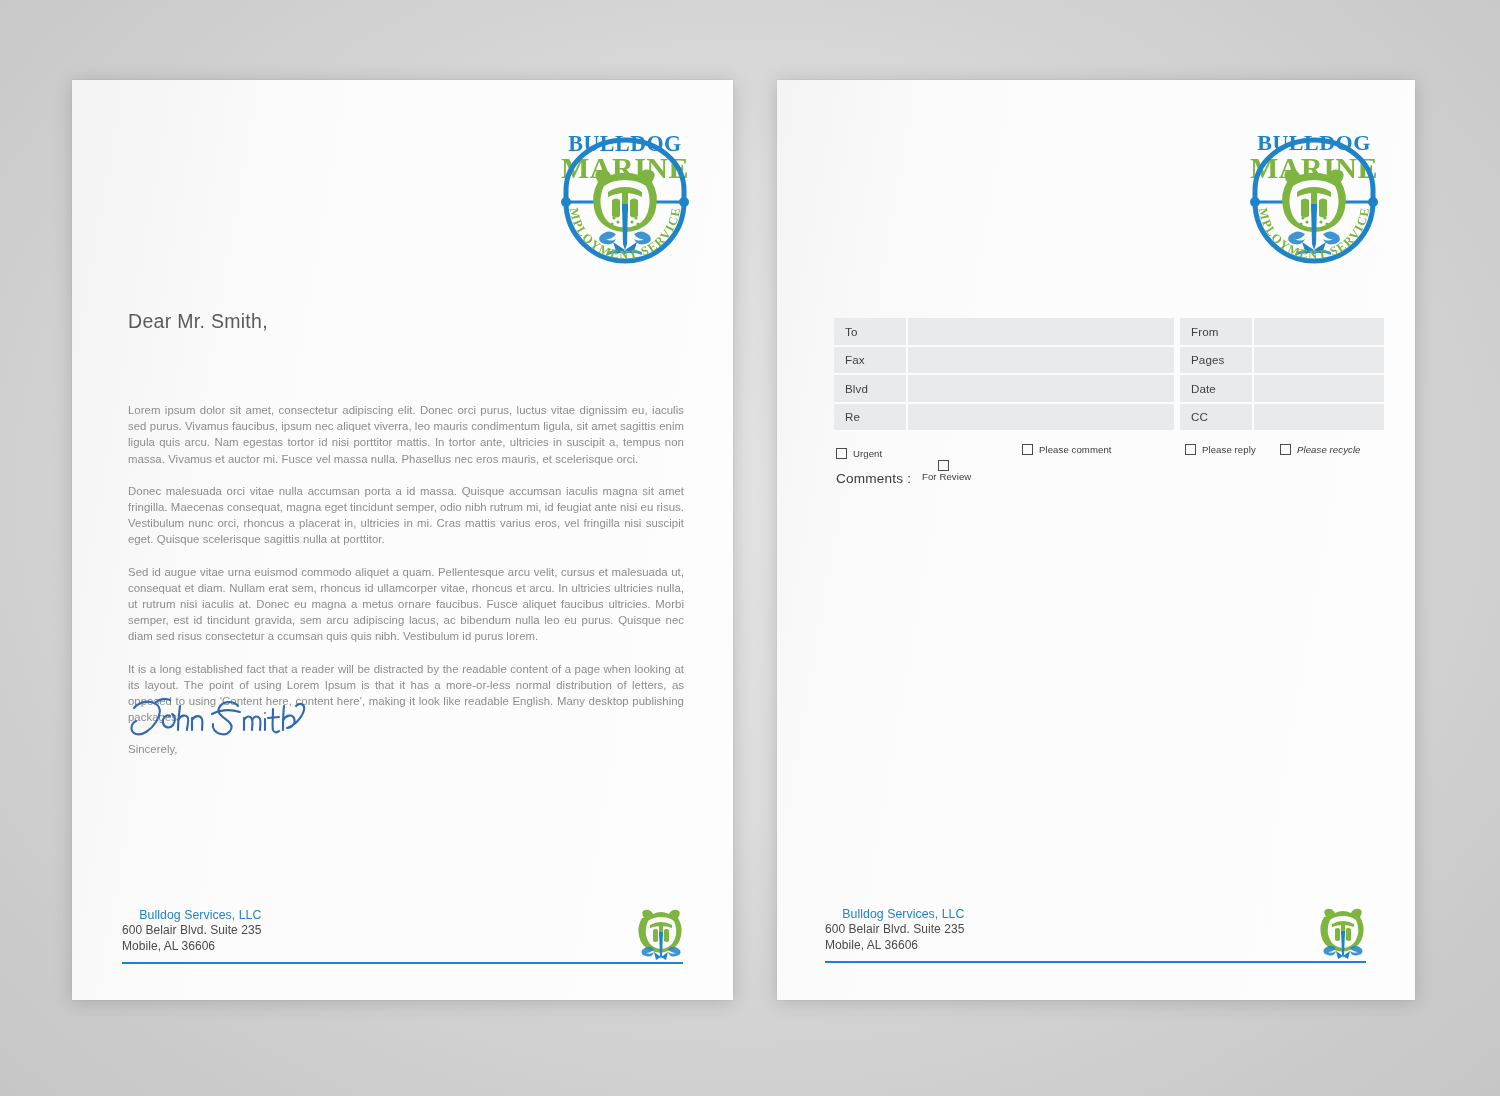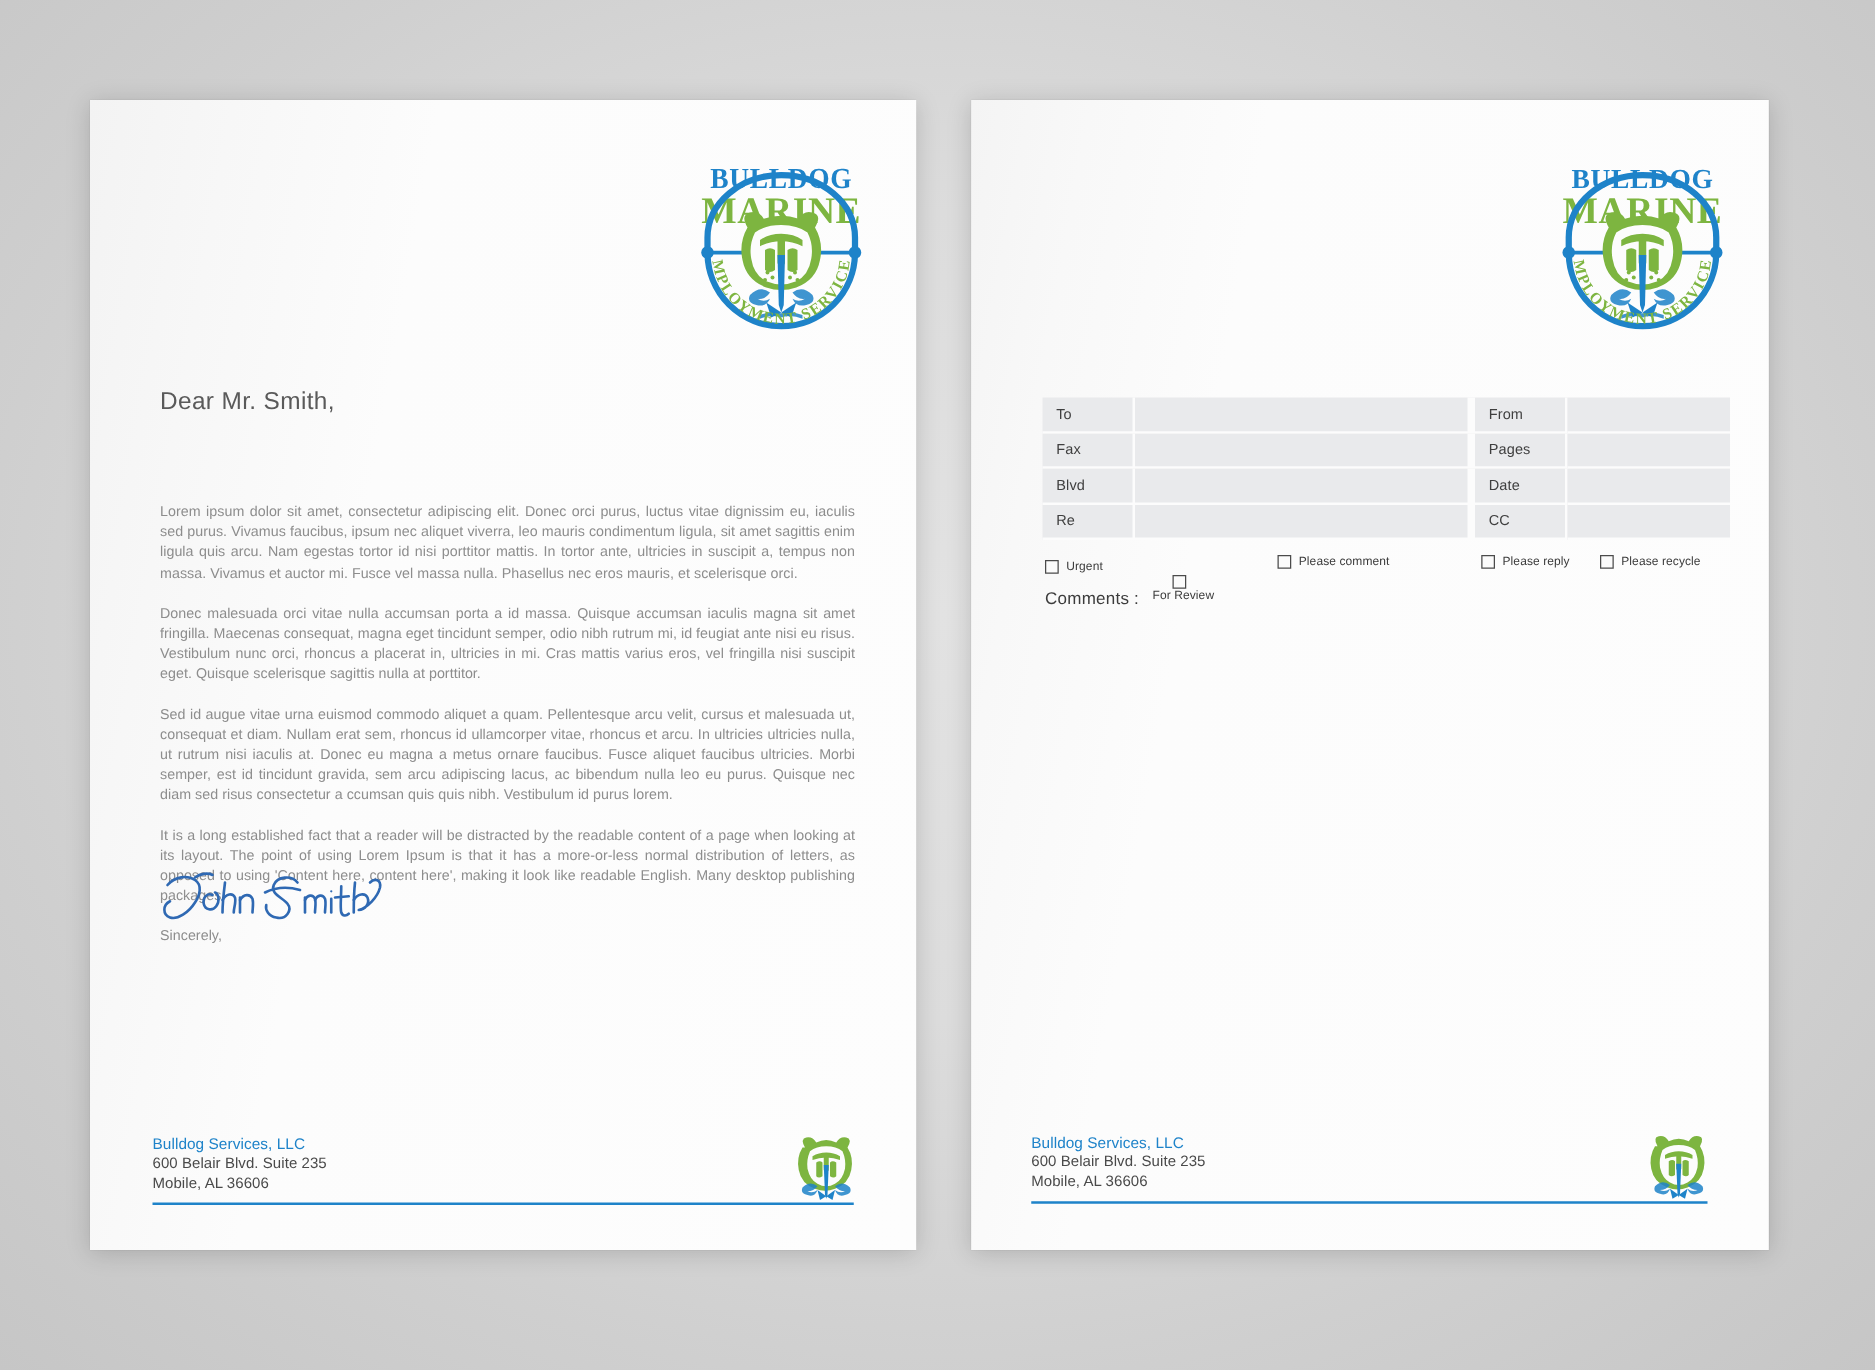--- a/index.html
+++ b/index.html
@@ -66,20 +66,21 @@
     width: 200px; height: 62px;
   }
 
   
   .footer { position: absolute; }
   .footer-company {
     color: #1e83c9;
     font-size: 12.3px;
     line-height: 15.3px;
     letter-spacing: 0.05px;
+    text-align: right;
   }
   .footer-line1, .footer-line2 {
     color: #4a4a4a;
     font-size: 12px;
     line-height: 15.3px;
     letter-spacing: 0.05px;
   }
   .footer-rule {
     position: absolute;
     height: 2.2px;
@@ -378,21 +379,21 @@
       <span class="cb-label">For Review</span>
     </div>
     <div class="cb-item" style="left:186px; top:0px;">
       <span class="cb-box"></span>
       <span class="cb-label">Please comment</span>
     </div>
     <div class="cb-item" style="left:325px; top:0px;padding-left:24px;">
       <span class="cb-box"></span>
       <span class="cb-label">Please reply</span>
     </div>
-    <div class="cb-item" style="left:444px; top:0px;">
+    <div class="cb-item" style="left:444px; top:0px;font-style:italic;">
       <span class="cb-box"></span>
       <span class="cb-label">Please recycle</span>
     </div>
   </div>
 
   <div class="comments-label" style="left:59px; top:391px;">Comments :</div>
   <div style="position:absolute; left:59px; top:414px; width:545px; height:400px;"></div>
 
   <div class="footer" style="left:48px; top:827px;">
     <div class="footer-company">Bulldog Services, LLC</div>

